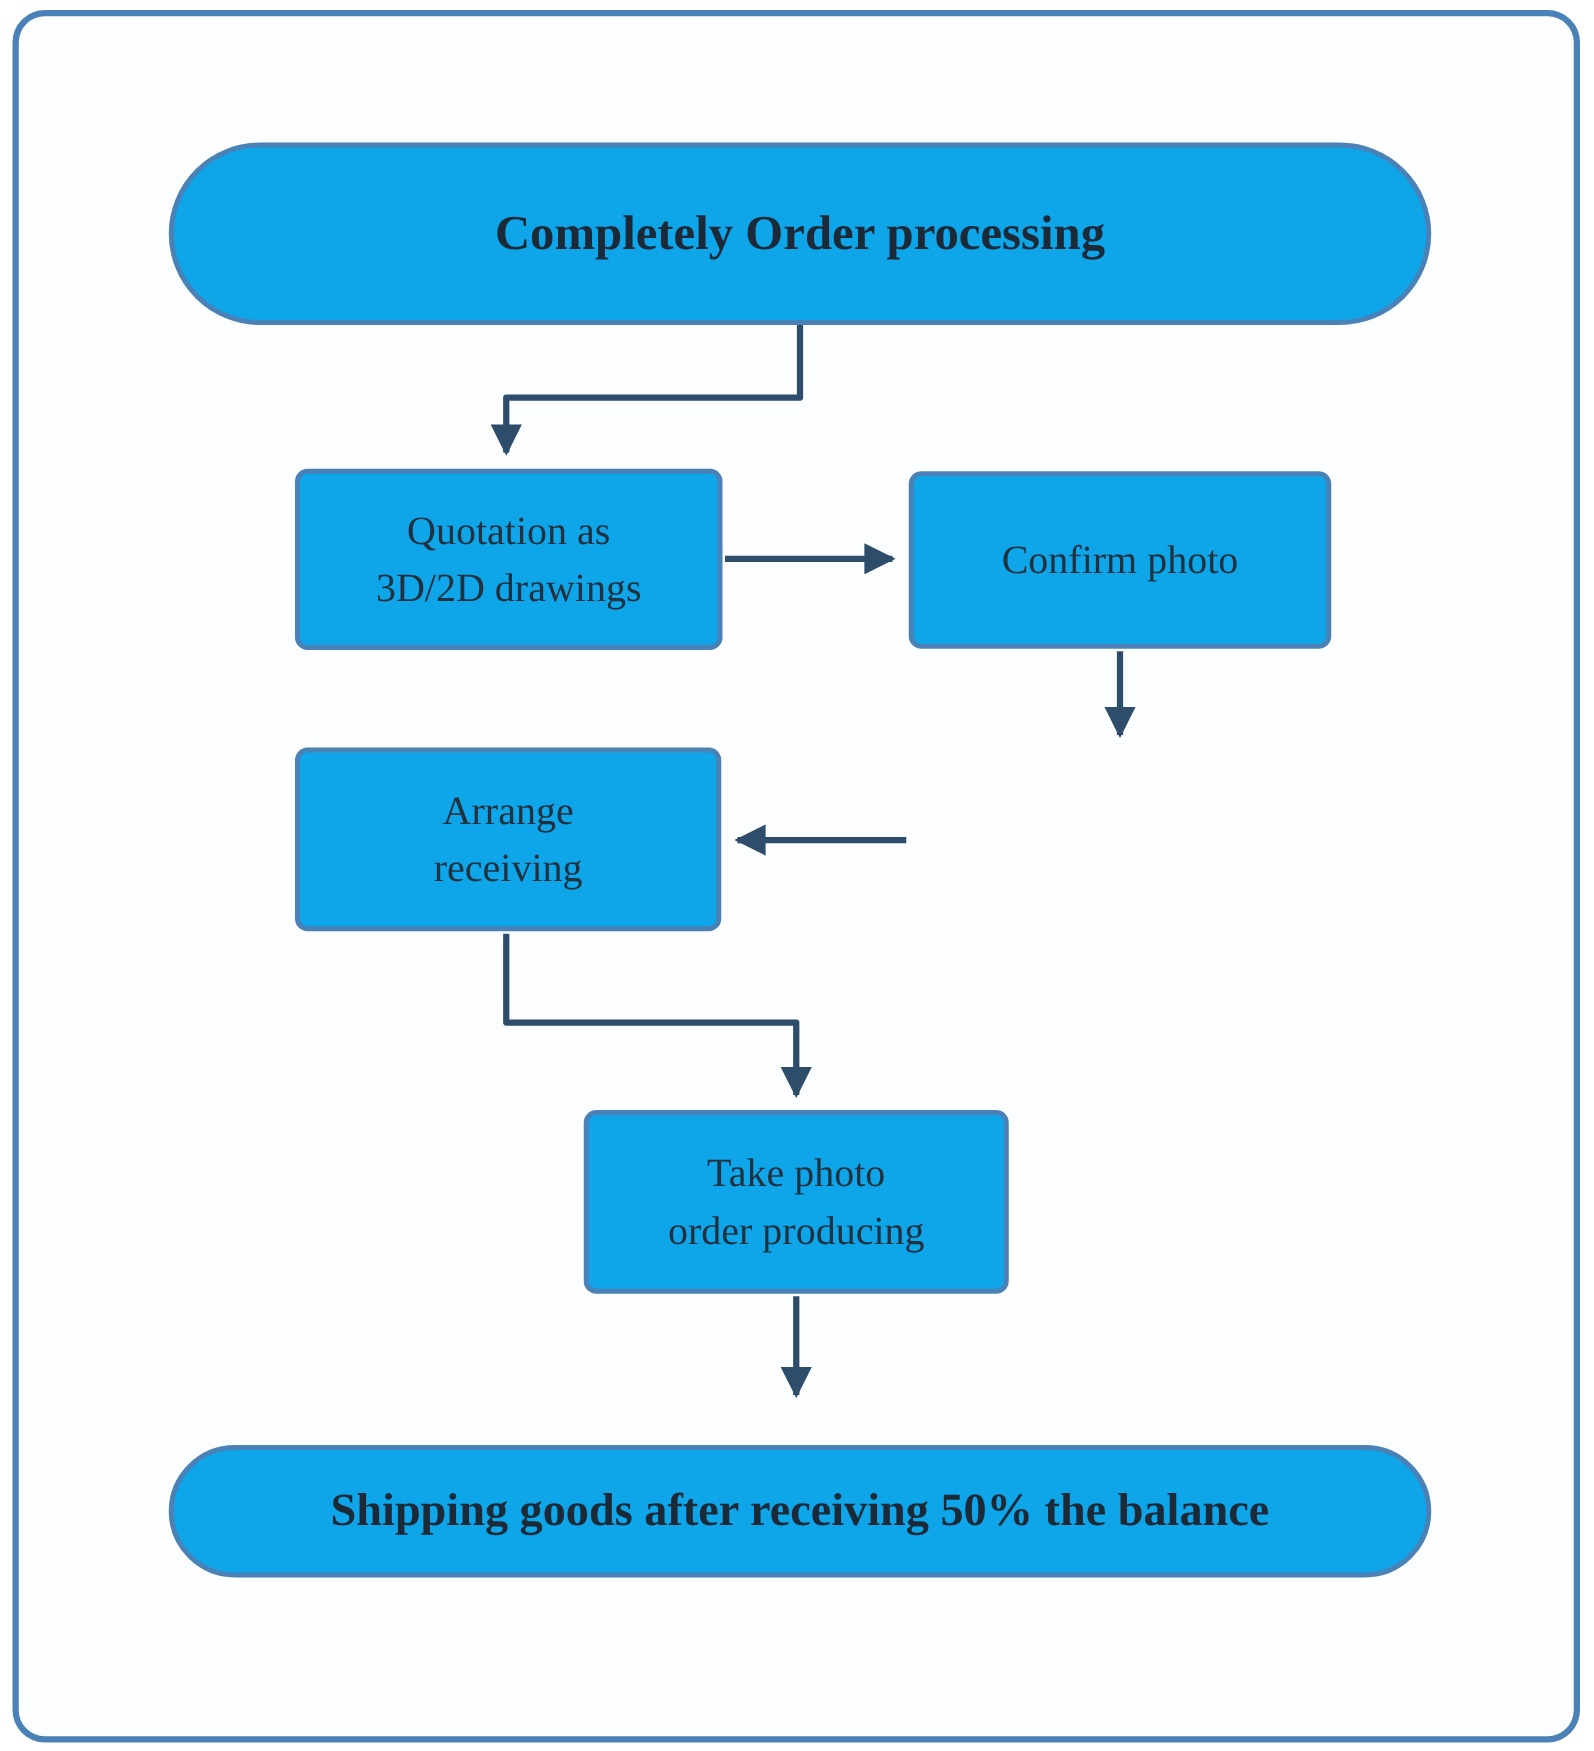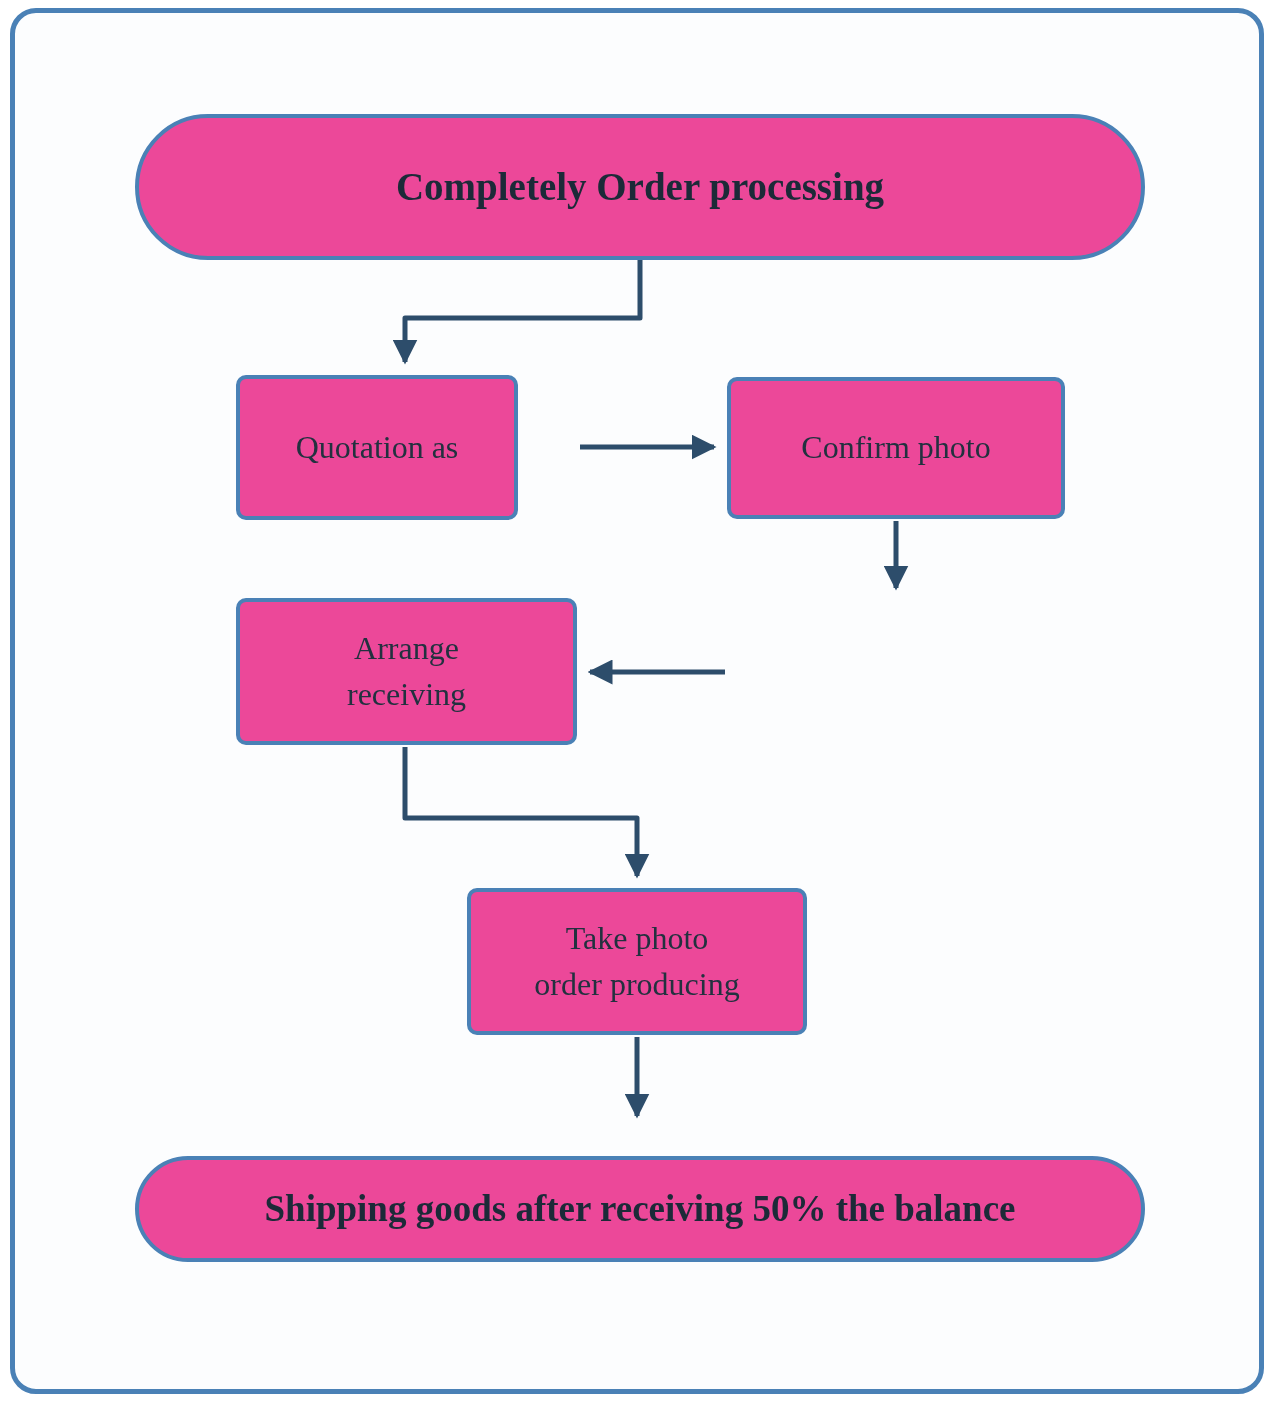--- a/index.html
+++ b/index.html
@@ -35,36 +35,36 @@
   }
   .node {
     position: absolute;
     display: flex;
     flex-direction: column;
     align-items: center;
     justify-content: center;
     text-align: left;
     border: 4px solid #4a81b6;
     border-radius: 10px;
-    background: #ec4899;
+    background: #0ea5e9;
     color: #22313f;
     font-size: 32px;
     line-height: 1.42;
   }
   .node.pill {
     border-radius: 999px;
     font-weight: bold;
     color: #1c2a38;
   }
   .node.start-node {
     left: 135px; top: 114px; width: 1010px; height: 146px;
     font-size: 39px;
   }
   .node.quotation-node {
-    left: 236px; top: 375px; width: 282px; height: 145px;
+    left: 236px; top: 375px; width: 342px; height: 145px;
   }
   .node.confirm-node {
     left: 727px; top: 377px; width: 338px; height: 142px;
   }
   .node.deposit-node {
     left: 727px; top: 600px; width: 340px; height: 147px;
   }
   .node.arrange-node {
     left: 236px; top: 598px; width: 341px; height: 147px;
   }
@@ -82,20 +82,21 @@
 <div class="canvas">
 
   <div class="outer-frame"></div>
 
   <div class="node pill start-node">
     <div>Completely Order processing</div>
   </div>
 
   <div class="node quotation-node">
     <div>Quotation as</div>
+    <div>3D/2D drawings</div>
   </div>
 
   <div class="node confirm-node">
     <div>Confirm photo</div>
   </div>
 
 
   <div class="node arrange-node">
     <div>Arrange</div>
     <div>receiving</div>

